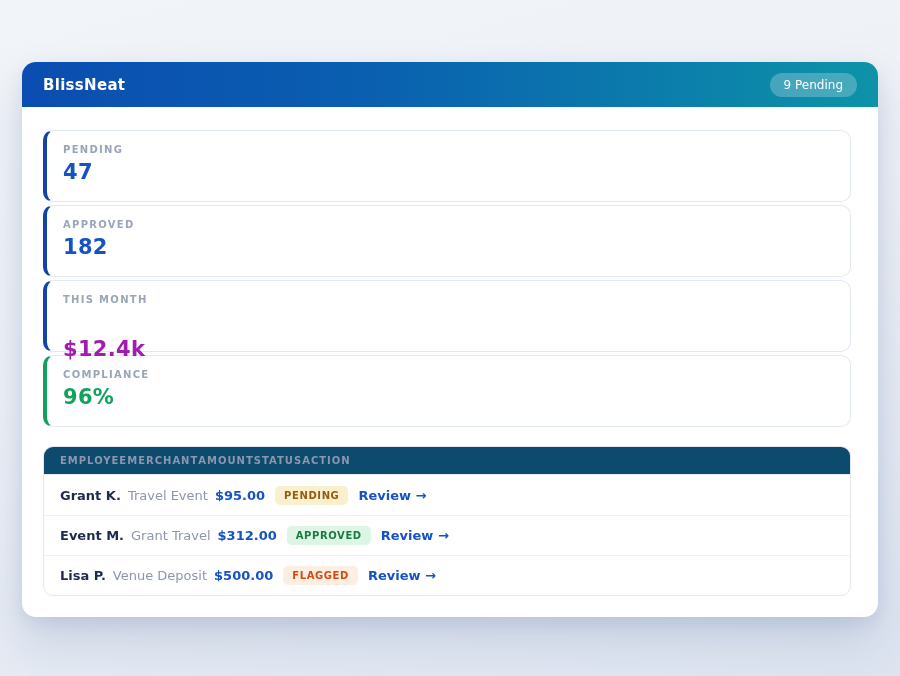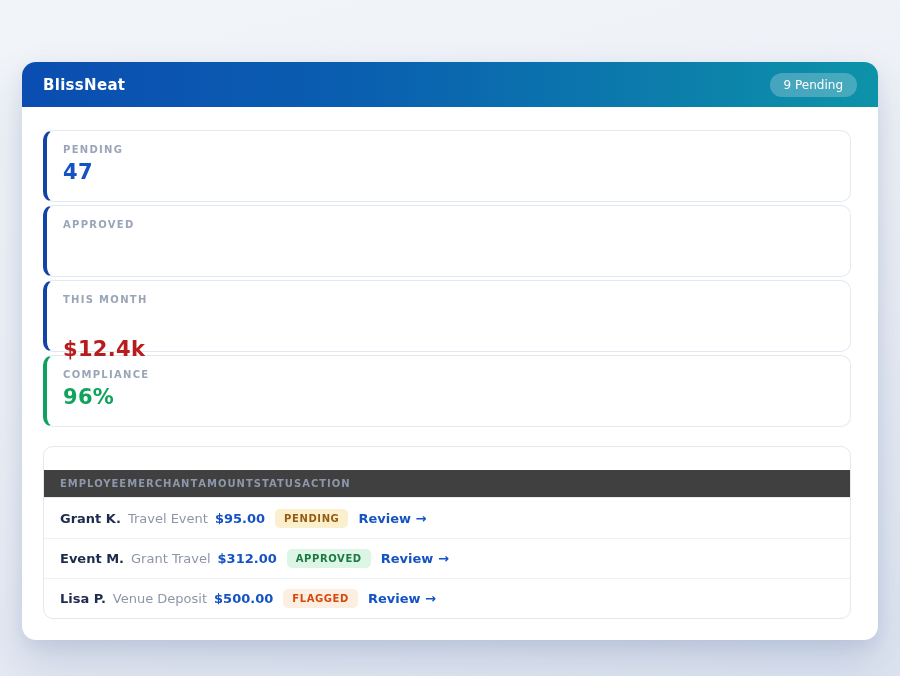--- a/index.html
+++ b/index.html
@@ -44,24 +44,23 @@
   }
   .stat-value {
     margin-top: 5px; font-size: 21px; font-weight: 700; letter-spacing: 0.3px;
   }
   .table-card {
     margin-top: 19px;
     border: 1px solid #e3e8f0; border-radius: 10px; overflow: hidden;
     background: #ffffff;
   }
   .thead {
-    height: 28px; background: #404040;
+    height: 28px; background: #0c4a6e;
     display: flex; align-items: center; padding: 0 16px;
     border-bottom: 1px solid #e7ebf2;
-    margin-top: 23px;
   }
   .thead span {
     font-size: 10px; font-weight: 700; letter-spacing: 1px;
     color: #8d97ab; text-transform: uppercase;
   }
   .trow {
     height: 40px; display: flex; align-items: center; gap: 7px;
     padding: 0 16px;
   }
   .trow + .trow { border-top: 1px solid #eef1f6; }
@@ -90,25 +89,26 @@
 
     <div class="content">
 
       <div class="stat-card" style="border-left-color: rgb(18, 67, 166);">
         <div class="stat-label">PENDING</div>
         <div class="stat-value" style="color: rgb(21, 83, 196);">47</div>
       </div>
 
       <div class="stat-card" style="border-left-color: rgb(18, 67, 166);">
         <div class="stat-label">APPROVED</div>
+        <div class="stat-value" style="color: rgb(21, 83, 196);">182</div>
       </div>
 
       <div class="stat-card" style="border-left-color: rgb(18, 67, 166);">
         <div class="stat-label">THIS MONTH</div>
-        <div class="stat-value" style="color: #b91c1c; margin-top: 32px;">$12.4k</div>
+        <div class="stat-value" style="color: #a21caf; margin-top: 32px;">$12.4k</div>
       </div>
 
       <div class="stat-card" style="border-left-color: rgb(18, 160, 95);">
         <div class="stat-label">COMPLIANCE</div>
         <div class="stat-value" style="color: rgb(15, 163, 92);">96%</div>
       </div>
 
       <div class="table-card">
 
         <div class="thead">

